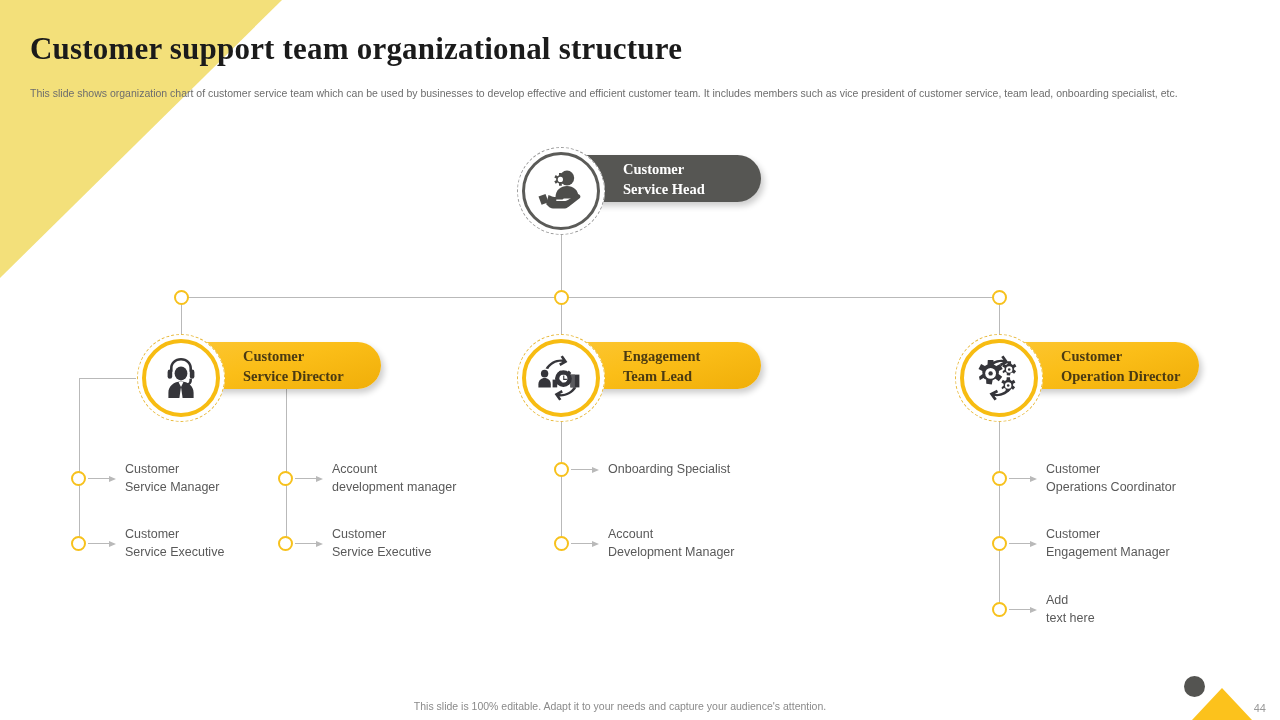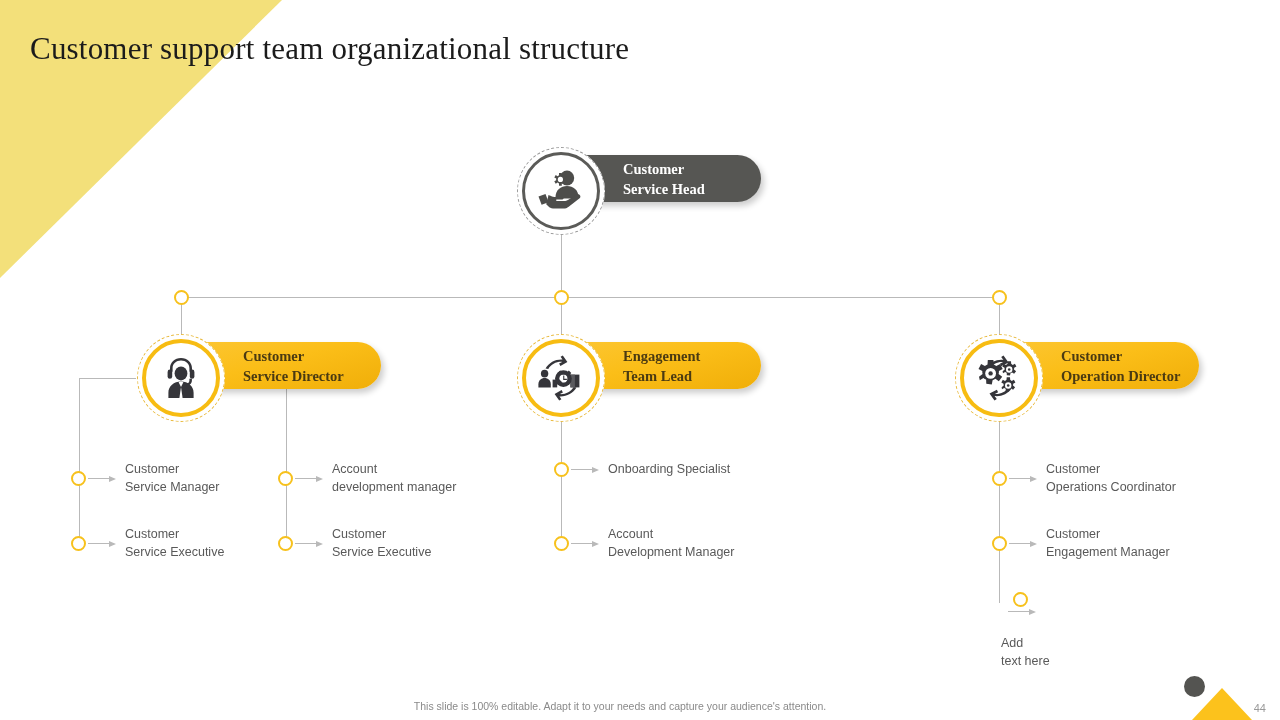--- a/index.html
+++ b/index.html
@@ -14,21 +14,21 @@
     position:absolute;left:0;top:0;width:282px;height:278px;
     background:#f3e07a;
     clip-path:polygon(0 0, 100% 0, 0 100%);
     z-index:0;
   }
 
   
   .page-title{
     position:absolute;left:30px;top:30px;width:1100px;
     font-family:"Liberation Serif", serif;
-    font-weight:normal;font-size:31px;line-height:38px;color:#1b1b1b;
+    font-weight:bold;font-size:31px;line-height:38px;color:#1b1b1b;
     letter-spacing:.2px;z-index:3;white-space:nowrap;
   }
   .page-subtitle{
     position:absolute;left:30px;top:86px;width:1180px;
     font-size:10.5px;line-height:15px;color:#6d6d6d;z-index:3;
   }
 
   
   .chart{position:absolute;left:0;top:0;width:1259px;height:660px;z-index:2;}
   .conn{position:absolute;background:#b9b9b9;}
@@ -109,20 +109,21 @@
   }
 </style>
 </head>
 <body>
 
 <div id="slide">
 
   <div class="corner-wedge"></div>
 
   <div class="page-title">Customer support team organizational structure</div>
+  <div class="page-subtitle">This slide shows organization chart of customer service team which can be used by businesses to develop effective and efficient customer team. It includes members such as vice president of customer service, team lead, onboarding specialist, etc.</div>
 
   <div class="chart">
 
     <div class="conn v" style="left:561px;top:234px;height:63px;"></div>
     <div class="conn h" style="left:181px;top:297px;width:818px;"></div>
 
     <div class="conn v" style="left:181px;top:297px;height:40px;"></div>
     <div class="conn v" style="left:561px;top:297px;height:40px;"></div>
     <div class="conn v" style="left:999px;top:297px;height:40px;"></div>
 
@@ -304,21 +305,21 @@
     </div>
     <div class="leaf" style="left:992px;top:526px;">
       <span class="dot"></span>
       <span class="arrow">
           <span class="shaft"></span>
           <span class="head"></span>
         </span>
       <span class="txt">Customer
 Engagement Manager</span>
     </div>
-    <div class="leaf" style="left:992px;top:592px;flex-direction:column;">
+    <div class="leaf" style="left:992px;top:592px;">
       <span class="dot"></span>
       <span class="arrow">
           <span class="shaft"></span>
           <span class="head"></span>
         </span>
       <span class="txt">Add
 text here</span>
     </div>
 
   </div>

